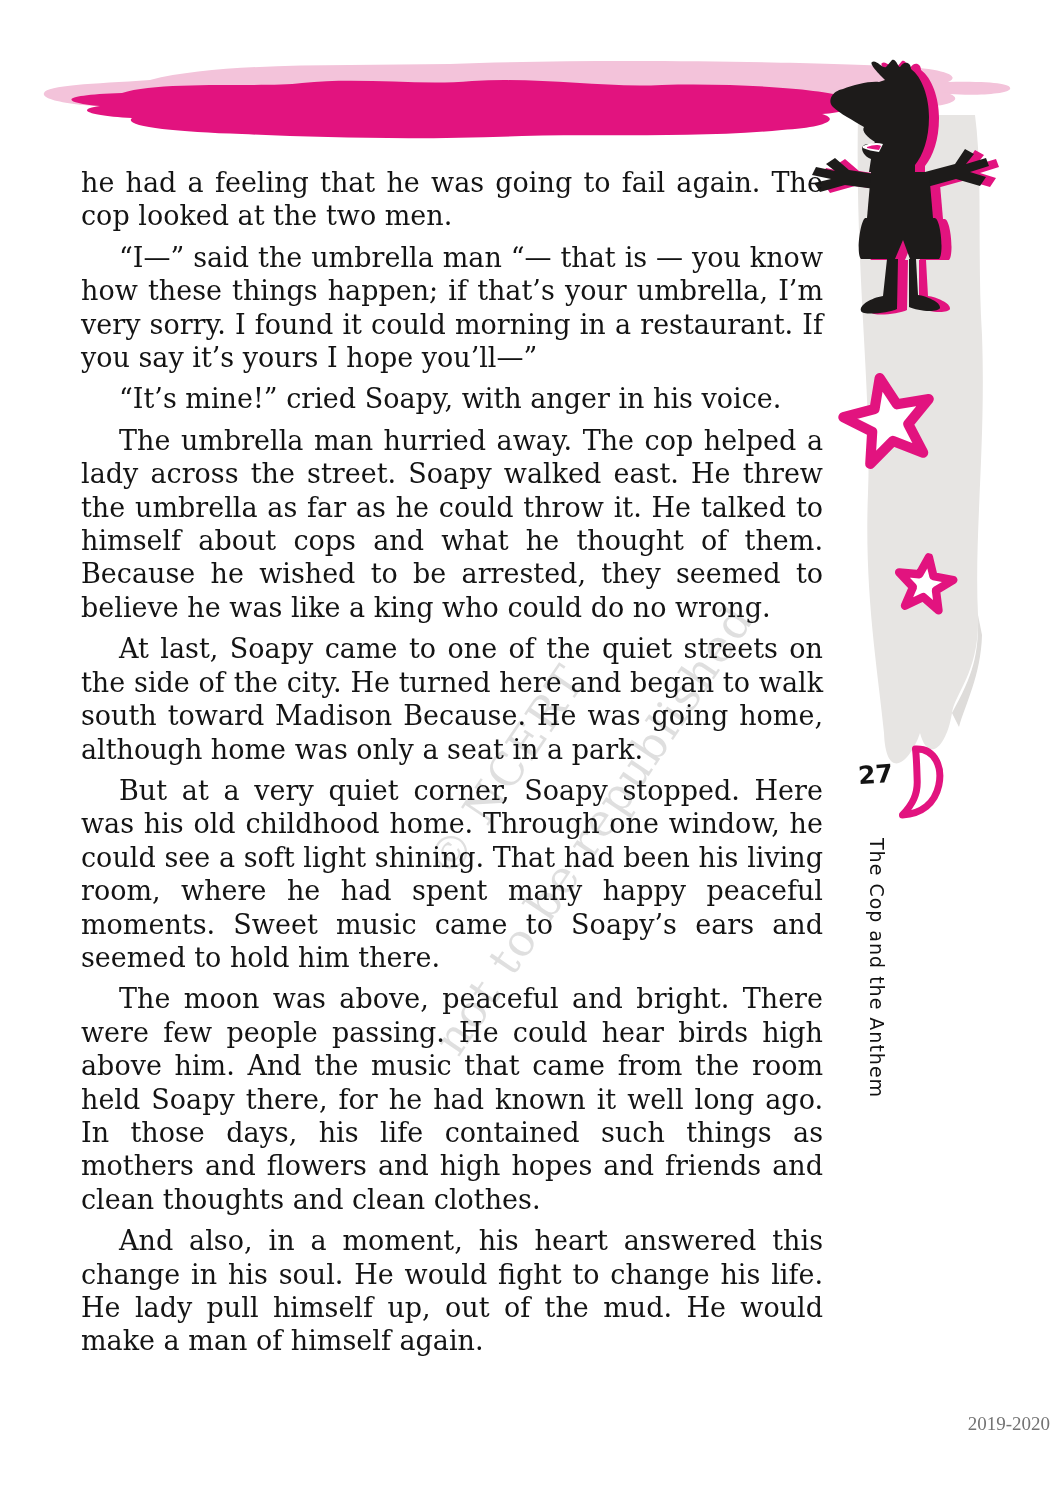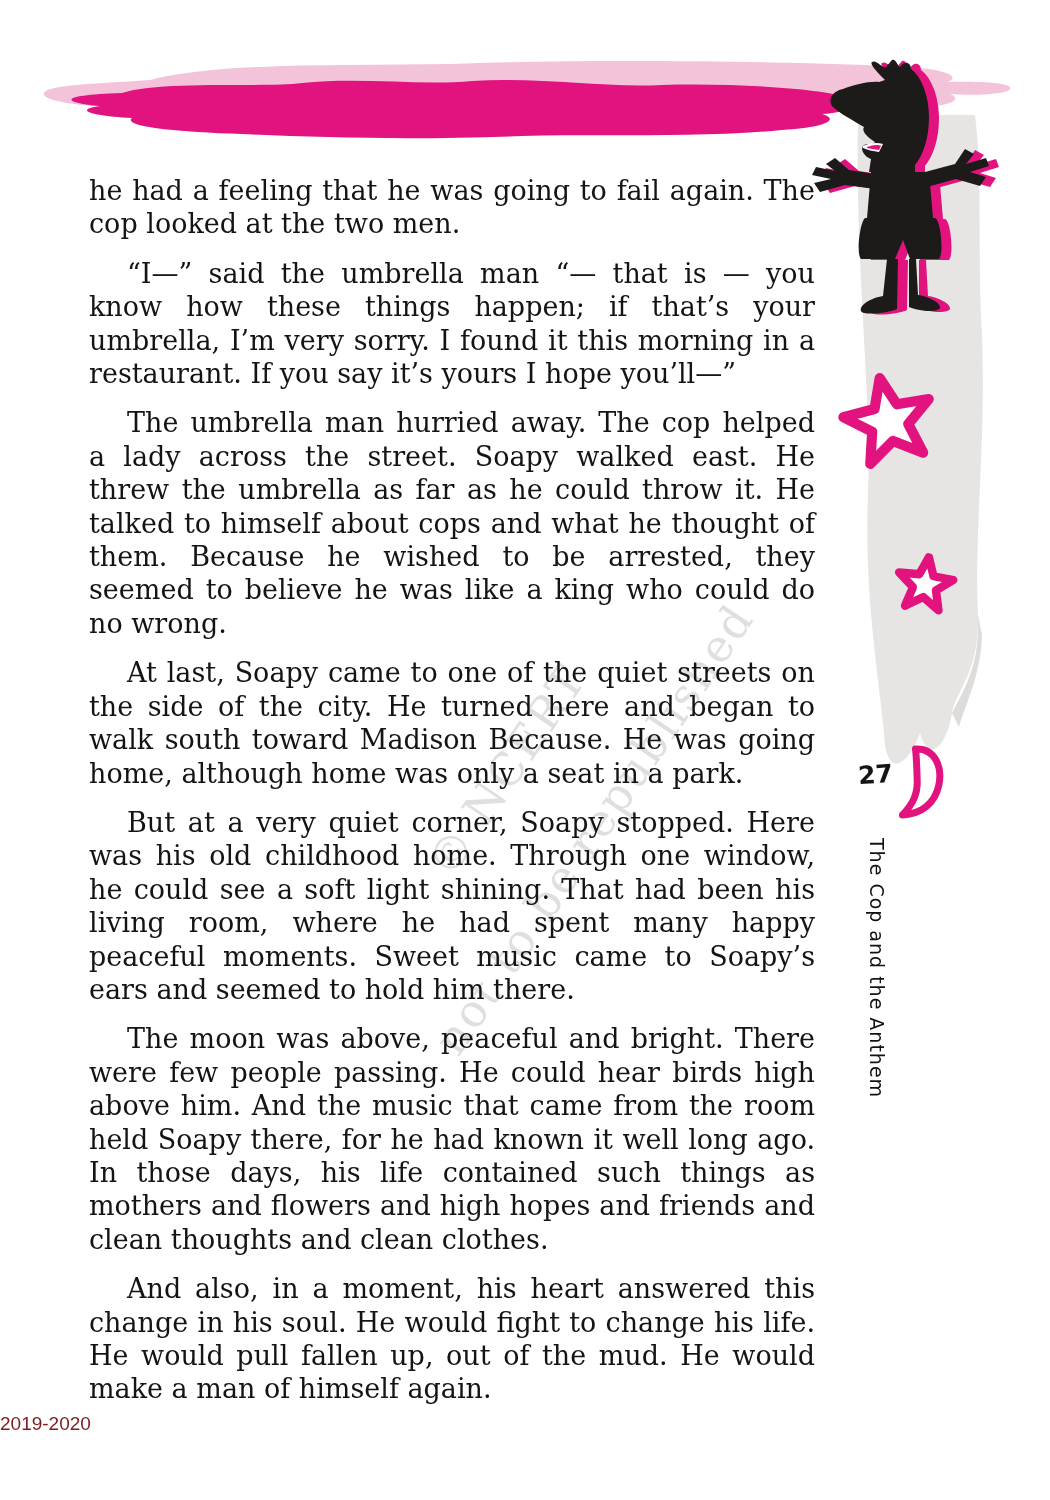--- a/index.html
+++ b/index.html
@@ -36,28 +36,28 @@
     display:flex;align-items:center;justify-content:center;pointer-events:none;
   }
   .watermark-inner{
     transform:rotate(-56deg);text-align:center;color:#c9c9c9;opacity:.58;
     font-family:"DejaVu Serif",serif;font-size:45px;letter-spacing:2px;
     line-height:105px;white-space:nowrap;
   }
   
   .story{position:absolute;left:73px;top:158px;width:758px;}
   .story p{
-    margin:16px;font-size:27px;line-height:33.4px;color:#141414;
+    margin:8px;font-size:27px;line-height:33.4px;color:#141414;
     text-align:justify;
   }
   .story p.indent{text-indent:38px;}
   
   .footer{
-    position:absolute;left:0;top:1413px;width:1050px;text-align:left;
-    font-family:Liberation Sans, sans-serif;font-size:19px;color:#7f1d1d;
+    position:absolute;left:0;top:1413px;width:1050px;text-align:right;
+    font-family:Liberation Serif, serif;font-size:19px;color:#737373;
   }
 </style>
 </head>
 <body>
 
 <svg class="stripe" viewBox="0 0 162 672" aria-hidden="true">
   <path fill="#e7e5e3" d="M25,0 L142,0 C150,60 144,140 149,220 C153,330 141,420 145,500
     C147,556 122,578 119,598 C113,634 95,648 87,618 C77,648 53,668 51,618
     C45,556 31,478 35,378 C39,278 22,160 25,0 Z"></path>
   <path fill="#dedcda" d="M119,598 C140,560 146,540 145,500 L149,520 C148,560 132,590 126,612 Z"></path>
@@ -124,21 +124,22 @@
 
 <div class="watermark">
   <div class="watermark-inner">
     <div>© NCERT</div>
     <div>not to be republished</div>
   </div>
 </div>
 
 <div class="story">
     <p class="">he had a feeling that he was going to fail again. The cop looked at the two men.</p>
-    <p class="indent">“I—” said the umbrella man “— that is — you know how these things happen; if that’s your umbrella, I’m very sorry. I found it this morning in a restaurant. If you say it’s yours I hope you’ll—”</p>
+    <p class="indent">“I—” said the umbrella man “— that is — you know how these things happen; if that’s your umbrella, I’m very sorry. I found it could morning in a restaurant. If you say it’s yours I hope you’ll—”</p>
+    <p class="indent">“It’s mine!” cried Soapy, with anger in his voice.</p>
     <p class="indent">The umbrella man hurried away. The cop helped a lady across the street. Soapy walked east. He threw the umbrella as far as he could throw it. He talked to himself about cops and what he thought of them. Because he wished to be arrested, they seemed to believe he was like a king who could do no wrong.</p>
     <p class="indent">At last, Soapy came to one of the quiet streets on the side of the city. He turned here and began to walk south toward Madison Because. He was going home, although home was only a seat in a park.</p>
     <p class="indent">But at a very quiet corner, Soapy stopped. Here was his old childhood home. Through one window, he could see a soft light shining. That had been his living room, where he had spent many happy peaceful moments. Sweet music came to Soapy’s ears and seemed to hold him there.</p>
     <p class="indent">The moon was above, peaceful and bright. There were few people passing. He could hear birds high above him. And the music that came from the room held Soapy there, for he had known it well long ago. In those days, his life contained such things as mothers and flowers and high hopes and friends and clean thoughts and clean clothes.</p>
-    <p class="indent">And also, in a moment, his heart answered this change in his soul. He would fight to change his life. He would pull fallen up, out of the mud. He would make a man of himself again.</p>
+    <p class="indent">And also, in a moment, his heart answered this change in his soul. He would fight to change his life. He lady pull himself up, out of the mud. He would make a man of himself again.</p>
   </div>
 
 <div class="footer">2019-2020</div>
 
 </body></html>

